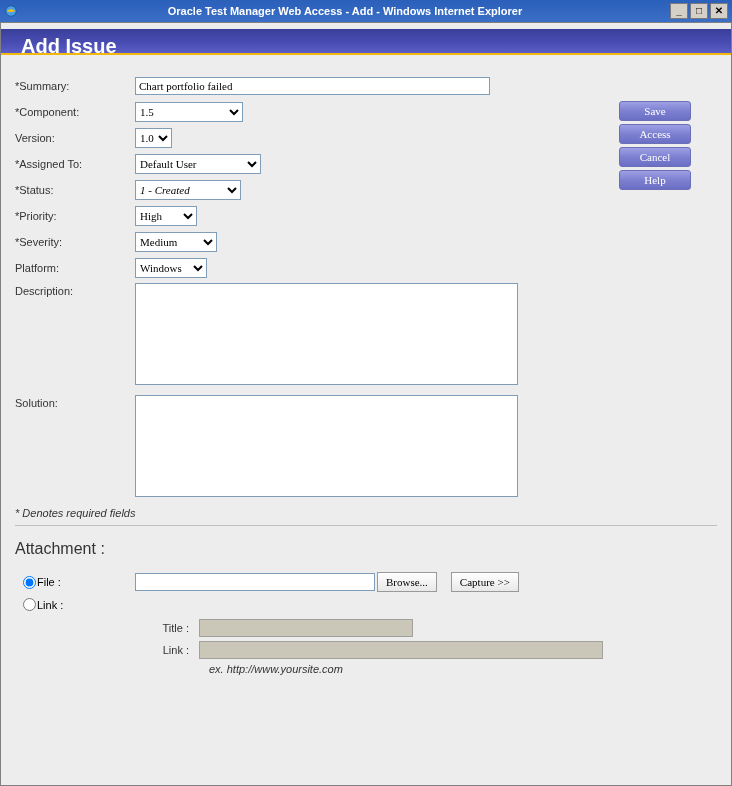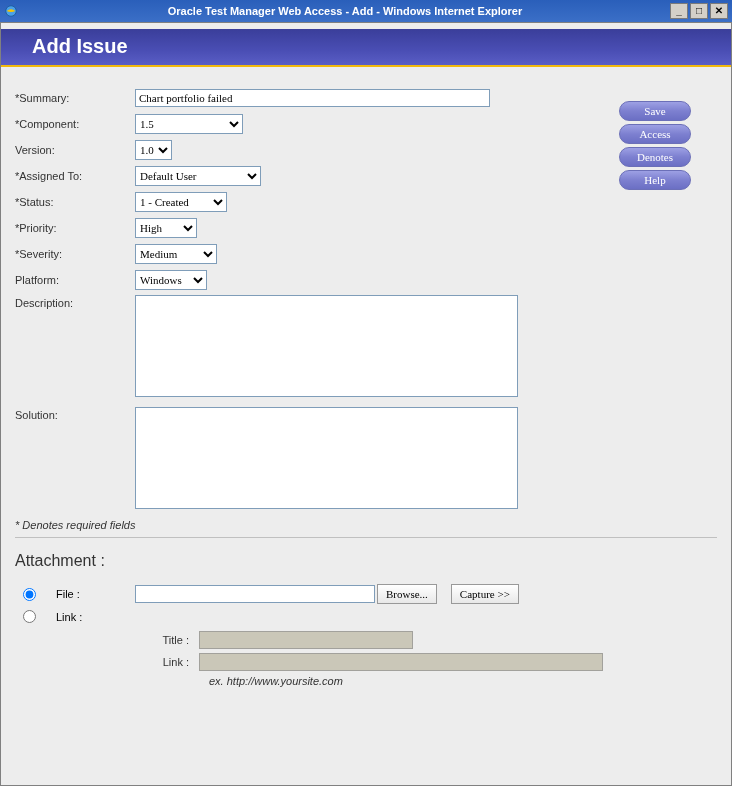--- a/index.html
+++ b/index.html
@@ -42,25 +42,25 @@
 .content-wrapper {
   border: 1px solid #808080;
   height: 764px;
   background: #ededed;
   position: relative;
   overflow-y: scroll;
   overflow-x: hidden;
 }
 .page-banner {
   background: linear-gradient(to bottom, #3a3e9a 0%, #4a4eb4 60%, #5a5ec5 100%);
-  height: 38px;
+  height: 26px;
   color: #fff;
   font-size: 20px;
   font-weight: bold;
-  padding: 6px 20px 0 31px;
+  padding: 6px 20px 0 20px;
   border-bottom: 2px solid #f2b90c;
   margin-top: 6px;
 }
 .form-area {
   padding: 20px 14px 10px 14px;
 }
 .form-row {
   display: flex;
   align-items: center;
   margin-bottom: 4px;
@@ -83,21 +83,21 @@
 select.form-select {
   font-family: Tahoma;
   font-size: 11px;
   border: 1px solid #7f9db9;
   background: #fff;
   height: 20px;
 }
 .sel-component { width: 108px; }
 .sel-version { width: 37px; }
 .sel-assigned { width: 126px; }
-.sel-status { width: 92px; }
+.sel-status { width: 106px; font-style: italic; }
 .sel-priority { width: 62px; }
 .sel-severity { width: 82px; }
 .sel-platform { width: 72px; }
 .platform-highlight {
   background: #3169c6;
   color: #fff;
 }
 .textarea-row { align-items: flex-start; }
 .textarea-row .form-label { padding-top: 2px; }
 .big-textarea {
@@ -115,21 +115,21 @@
   top: 78px;
   right: 40px;
   display: flex;
   flex-direction: column;
   gap: 3px;
 }
 .action-btn {
   width: 72px;
   height: 20px;
   border: 1px solid #6b6fb8;
-  border-radius: 10px;
+  border-radius: 3px;
   background: linear-gradient(to bottom, #9da0e4 0%, #7d80d0 50%, #6b6fc4 100%);
   color: #fff;
   font-family: Tahoma;
   font-size: 11px;
   cursor: pointer;
 }
 .required-note {
   font-style: italic;
   color: #333;
   font-size: 11px;
@@ -149,21 +149,21 @@
 .attach-row {
   display: flex;
   align-items: center;
   margin-bottom: 6px;
   padding-left: 8px;
 }
 .attach-radio-label {
   width: 112px;
   display: flex;
   align-items: center;
-  gap: 20px;
+  gap: 1px;
 }
 .file-input {
   font-family: Tahoma;
   font-size: 11px;
   border: 1px solid #7f9db9;
   padding: 2px 3px;
   width: 240px;
   background: #fff;
 }
 .browse-btn, .capture-btn {
@@ -223,21 +223,21 @@
 
 <div class="content-wrapper">
 
   <div class="page-banner">
     <span>Add Issue</span>
   </div>
 
   <div class="action-buttons">
     <button class="action-btn">Save</button>
     <button class="action-btn">Access</button>
-    <button class="action-btn">Denotes</button>
+    <button class="action-btn">Cancel</button>
     <button class="action-btn">Help</button>
   </div>
 
   <div class="form-area">
 
     <div class="form-row">
       <div class="form-label">*Summary:</div>
       <input type="text" class="text-input summary-input" value="Chart portfolio failed" style="">
     </div>
 

